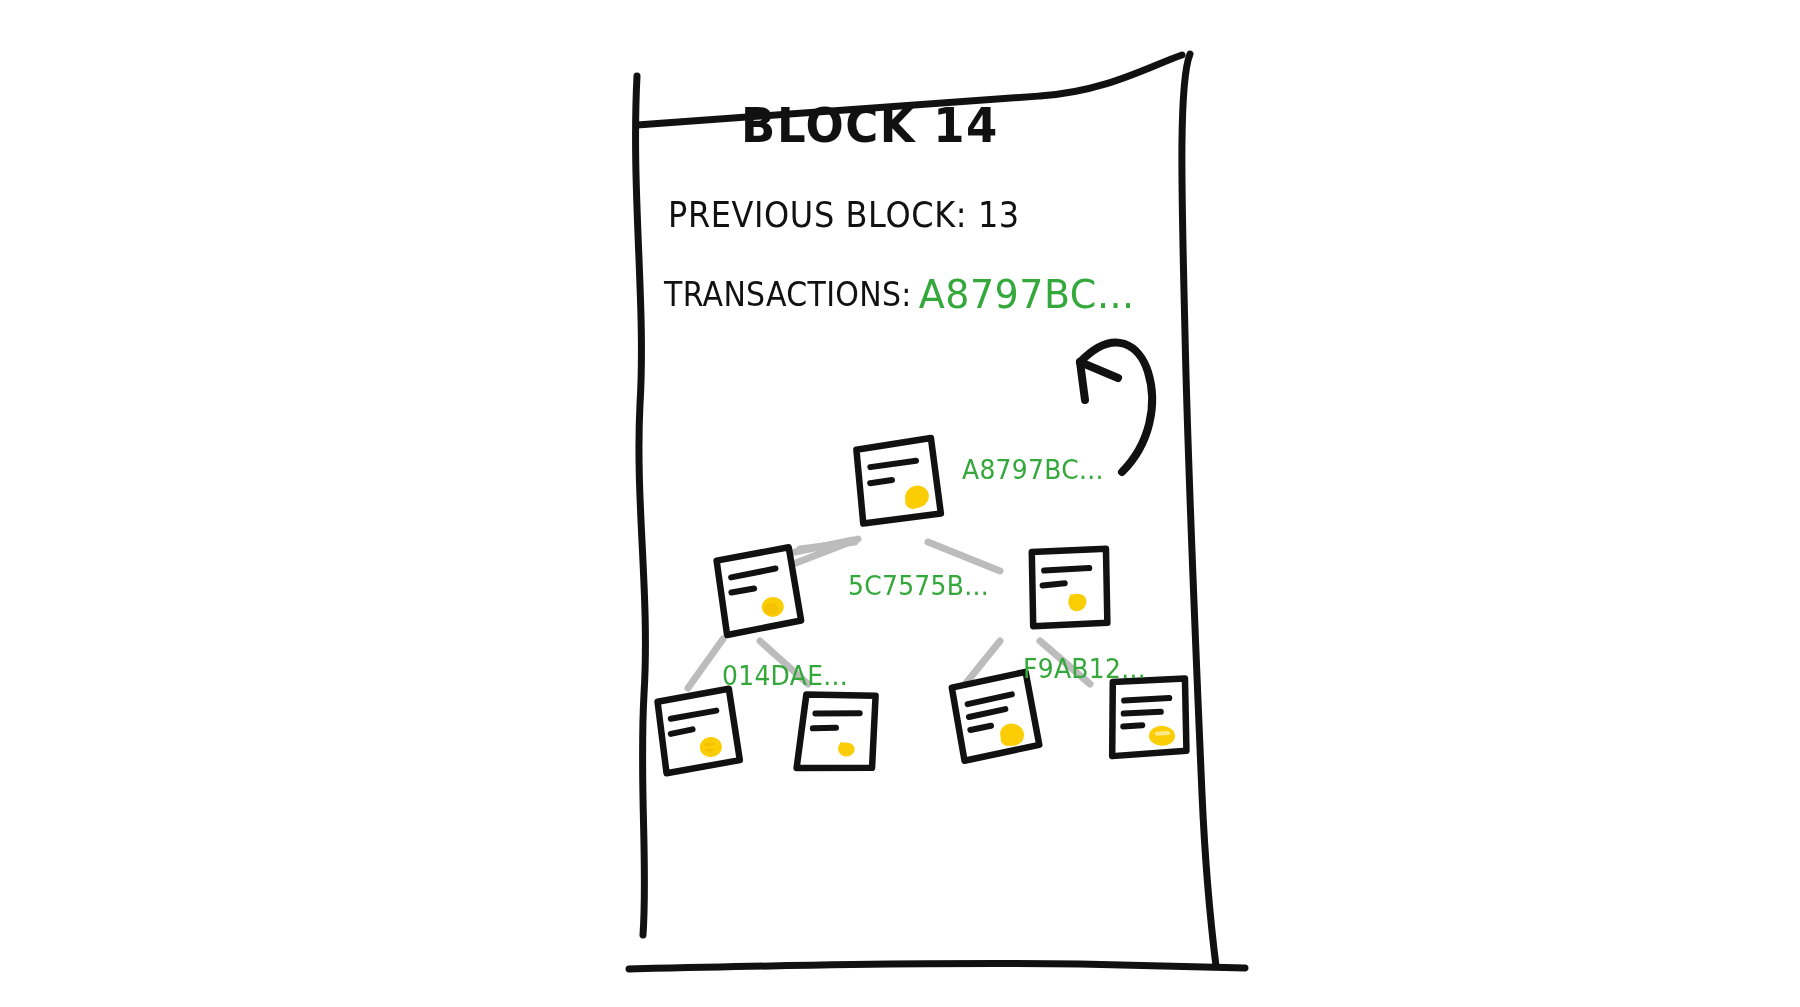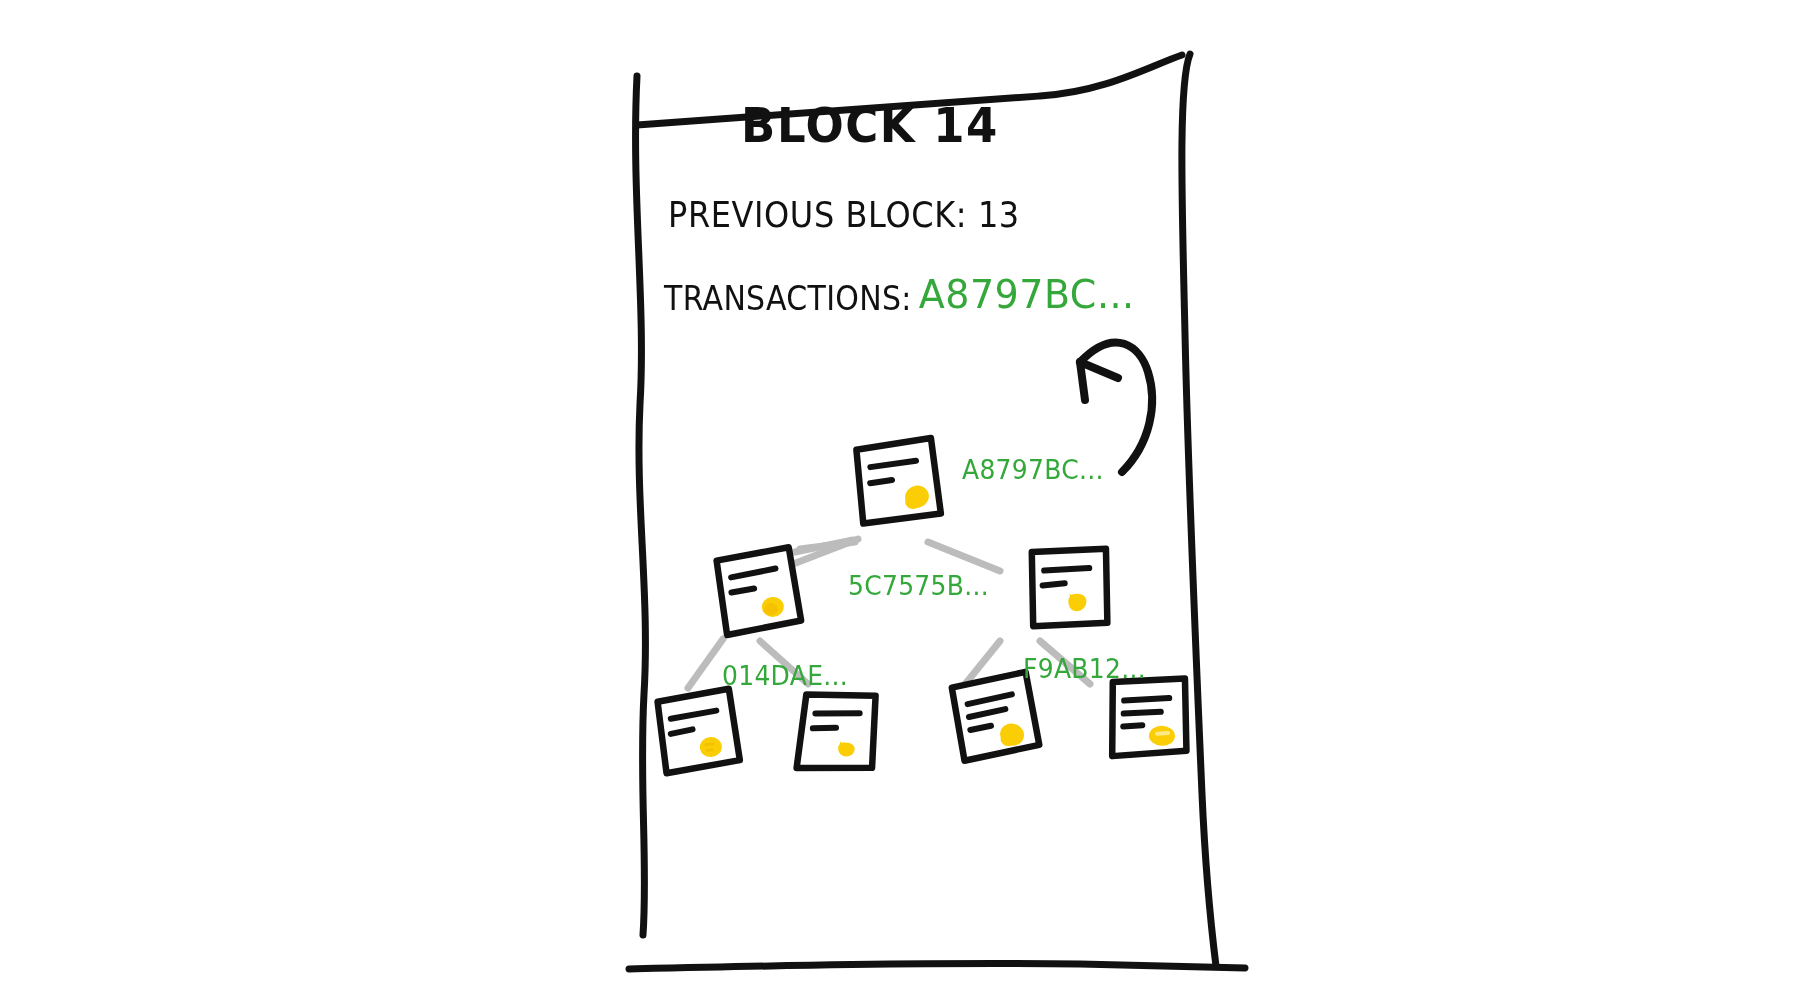--- a/index.html
+++ b/index.html
@@ -65,21 +65,21 @@
     color: #111111;
     white-space: nowrap;
     transform: scaleY(1.1);
   }
 
   .tx-row {
     position: absolute;
     left: 664px;
     top: 268px;
     display: flex;
-    align-items: flex-end;
+    align-items: center;
     white-space: nowrap;
   }
   .tx-label {
     font-family: "DejaVu Sans", sans-serif;
     font-size: 30px;
     font-weight: 500;
     letter-spacing: 0.3px;
     color: #111111;
     transform: scaleY(1.12);
   }

